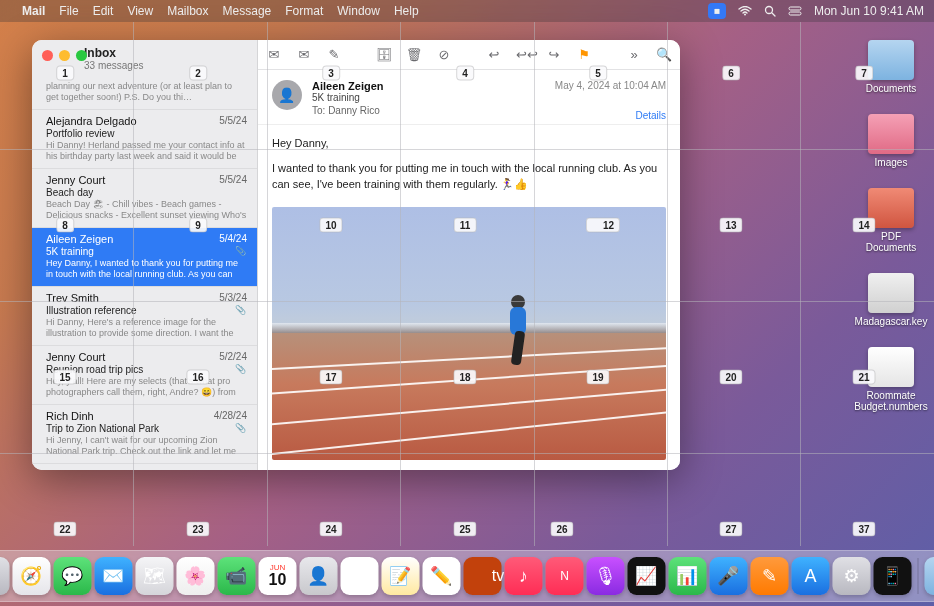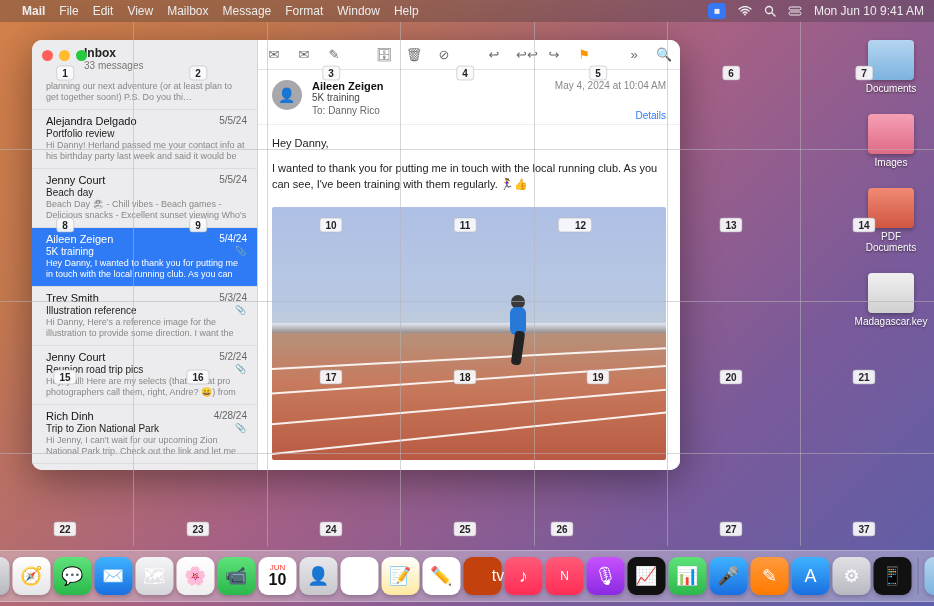--- a/index.html
+++ b/index.html
@@ -125,20 +125,24 @@
       <div style="text-align: center;">Images</div>
     </div>
     <div class="desk-item">
       <div class="desk-icon red-icon"></div>
       <div style="text-align: center;">PDF Documents</div>
     </div>
     <div class="desk-item">
       <div class="desk-icon key-icon"></div>
       <div style="text-align: center;">Madagascar.key</div>
     </div>
+    <div class="desk-item">
+      <div class="desk-icon num-icon"></div>
+      <div style="text-align: center;">Roommate Budget.numbers</div>
+    </div>
   </div>
 
 <div class="mail-window">
   <div class="msg-list">
     <div class="list-header">
       <div class="traffic">
         <span class="tl-red"></span>
         <span class="tl-yel"></span>
         <span class="tl-grn"></span>
       </div>
@@ -290,21 +294,21 @@
     <div class="grid-num" style="left: 198px; top: 73px;">2</div>
     <div class="grid-num" style="left: 331px; top: 73px;">3</div>
     <div class="grid-num" style="left: 465px; top: 73px;">4</div>
     <div class="grid-num" style="left: 598px; top: 73px;">5</div>
     <div class="grid-num" style="left: 731px; top: 73px;">6</div>
     <div class="grid-num" style="left: 864px; top: 73px;">7</div>
     <div class="grid-num" style="left: 65px; top: 225px;">8</div>
     <div class="grid-num" style="left: 198px; top: 225px;">9</div>
     <div class="grid-num" style="left: 331px; top: 225px;">10</div>
     <div class="grid-num" style="left: 465px; top: 225px;">11</div>
-    <div class="grid-num" style="left: 575px; top: 225px; padding-left: 16px;">12</div>
+    <div class="grid-num" style="left: 603px; top: 225px; padding-left: 16px;">12</div>
     <div class="grid-num" style="left: 731px; top: 225px;">13</div>
     <div class="grid-num" style="left: 864px; top: 225px;">14</div>
     <div class="grid-num" style="left: 65px; top: 377px;">15</div>
     <div class="grid-num" style="left: 198px; top: 377px;">16</div>
     <div class="grid-num" style="left: 331px; top: 377px;">17</div>
     <div class="grid-num" style="left: 465px; top: 377px;">18</div>
     <div class="grid-num" style="left: 598px; top: 377px;">19</div>
     <div class="grid-num" style="left: 731px; top: 377px;">20</div>
     <div class="grid-num" style="left: 864px; top: 377px;">21</div>
     <div class="grid-num" style="left: 65px; top: 529px;">22</div>

